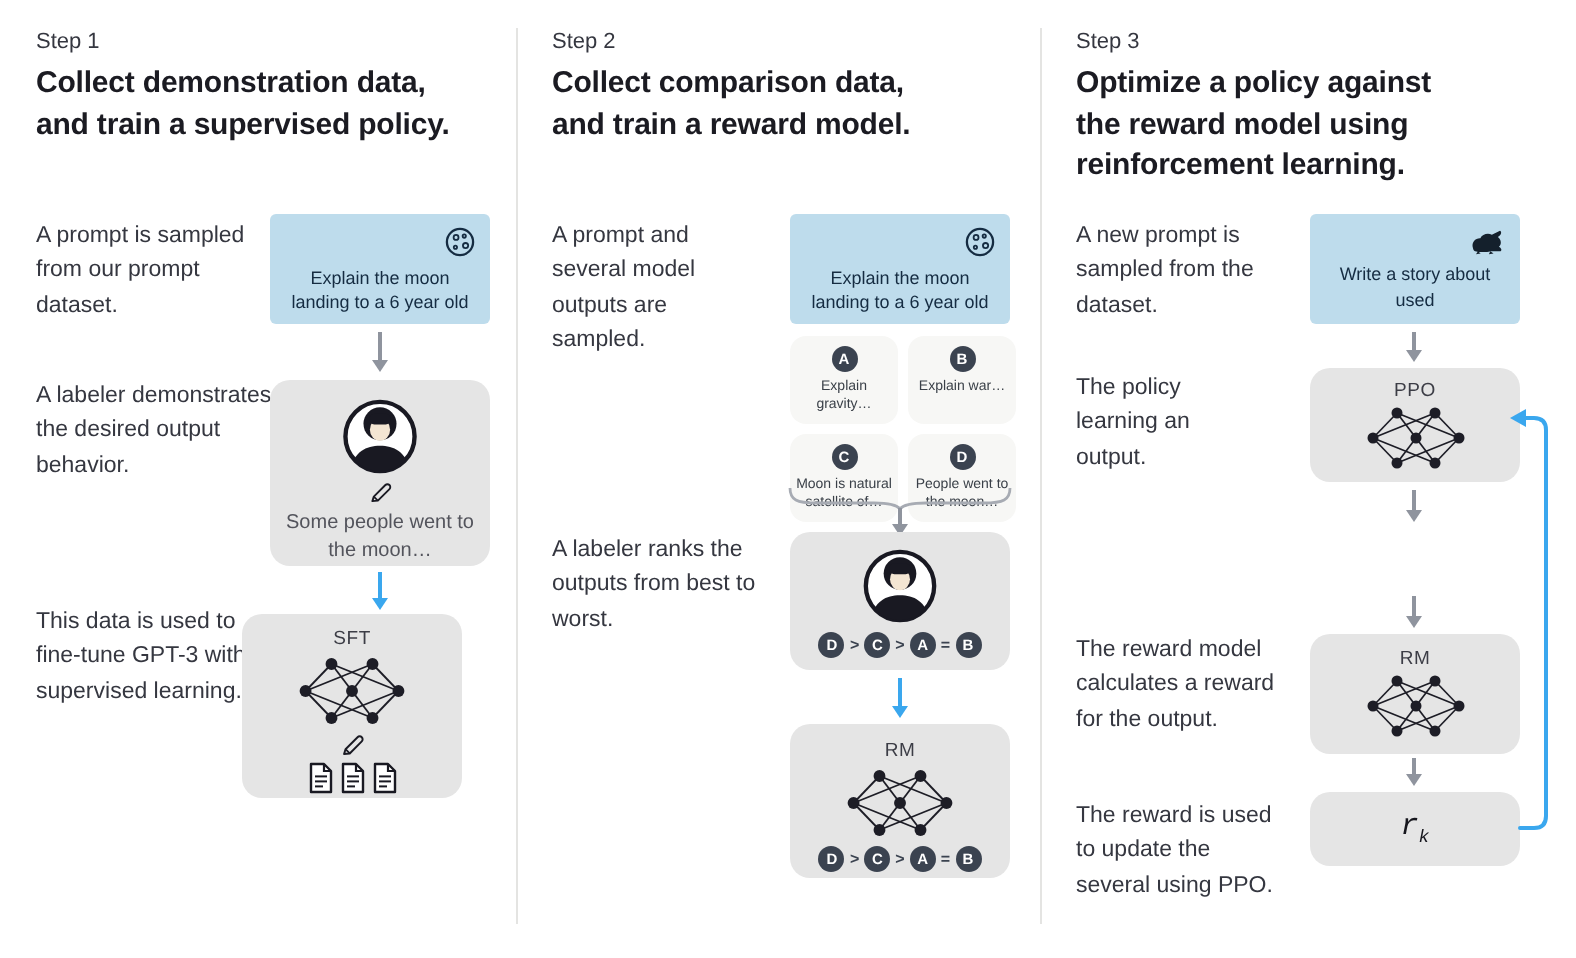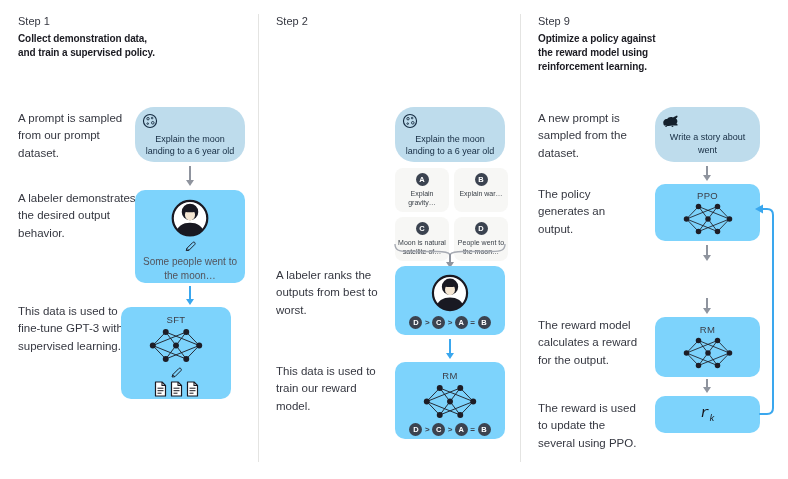--- a/index.html
+++ b/index.html
@@ -1,30 +1,30 @@
 <!DOCTYPE html>
 <html><head>
 <meta charset="utf-8">
 <style>
   html,body { margin:0; padding:0; background:#ffffff; }
   .page { position:relative; width:788px; height:479px; background:#ffffff;
           font-family:"Liberation Sans", sans-serif; overflow:hidden; }
   .divider { position:absolute; top:14px; height:448px; width:1px; background:#e4e4e2; }
 
   .step-label { position:absolute; font-size:11px; color:#353740; }
-  .heading { position:absolute; font-size:10px; font-weight:bold; color:#1b1b22;
+  .heading { position:absolute; font-size:15px; font-weight:bold; color:#1b1b22;
              line-height:1.38; white-space:pre-line; letter-spacing:-0.1px; }
   .cap { position:absolute; font-size:11.5px; color:#353740; line-height:1.5; }
 
-  .bluebox { position:absolute; background:#bedcec; border-radius:19px; box-sizing:border-box;
-             display:flex; flex-direction:column; align-items:flex-start; justify-content:center;
+  .bluebox { position:absolute; background:#bedcec; border-radius:3px; box-sizing:border-box;
+             display:flex; flex-direction:column; align-items:flex-end; justify-content:center;
              gap:3px; padding:4px 6px; }
   .bb-text { font-size:9px; color:#152c42; text-align:center; line-height:1.35; }
 
-  .panel { position:absolute; background:#7dd3fc; border-radius:10px; box-sizing:border-box;
+  .panel { position:absolute; background:#e5e5e5; border-radius:10px; box-sizing:border-box;
            display:flex; flex-direction:column; align-items:center; }
   .panel-label { font-size:9.5px; color:#3c3d46; letter-spacing:0.3px; }
   .box-text { font-size:10px; color:#53545c; text-align:center; line-height:1.4; }
 
   .cards { position:absolute; display:grid; grid-template-columns:1fr 1fr; gap:5px; }
   .card { background:#f7f7f5; border-radius:8px; display:flex; flex-direction:column;
           align-items:center; gap:3px; padding:5px 3px; }
   .card-text { font-size:7px; color:#3a4048; text-align:center; line-height:1.3; }
 
   .badge { width:13px; height:13px; border-radius:50%; background:#3b4350; color:#ffffff;
@@ -169,21 +169,24 @@
       <svg width="13" height="16">
           <use href="#i-doc"></use>
         </svg>
       <svg width="13" height="16">
           <use href="#i-doc"></use>
         </svg>
     </div>
   </div>
 
   <div class="step-label" style="left:276px;top:15px">Step 2</div>
-
+  <div class="heading" style="left:276px;top:32px;width:236px">Collect comparison data,
+and train a reward model.</div>
+
+  <div class="cap" style="left:276px;top:110px;width:100px">A prompt and several model outputs are sampled.</div>
   <div class="bluebox" style="left:395px;top:107px;width:110px;height:55px">
     <svg width="18" height="18">
         <use href="#i-moon"></use>
       </svg>
     <div class="bb-text">Explain the moon landing to a 6 year old</div>
   </div>
 
   <div class="cards" style="left:395px;top:168px;width:110px">
     <div class="card">
       <div class="badge">A</div>
@@ -225,56 +228,55 @@
       <span class="rank-sep">=</span>
       <span class="badge">B</span>
     </div>
   </div>
 
   <div class="arr blue" style="left:445px;top:339px;height:20px">
       <i class="shaft"></i>
       <i class="head"></i>
     </div>
 
-  <div class="cap" style="left:276px;top:363px;width:110px">This data is used to train our reward model.</div>
   <div class="panel" style="left:395px;top:362px;width:110px;height:77px;padding-top:8px;gap:2px">
     <div class="panel-label">RM</div>
     <svg width="54" height="37">
         <use href="#i-net"></use>
       </svg>
     <div class="ranking" style="margin-top:1px">
       <span class="badge">D</span>
       <span class="rank-sep">&gt;</span>
       <span class="badge">C</span>
       <span class="rank-sep">&gt;</span>
       <span class="badge">A</span>
       <span class="rank-sep">=</span>
       <span class="badge">B</span>
     </div>
   </div>
 
-  <div class="step-label" style="left:538px;top:15px">Step 9</div>
+  <div class="step-label" style="left:538px;top:15px">Step 3</div>
   <div class="heading" style="left:538px;top:32px;width:246px">Optimize a policy against
 the reward model using
 reinforcement learning.</div>
 
   <div class="cap" style="left:538px;top:110px;width:106px">A new prompt is sampled from the dataset.</div>
   <div class="bluebox" style="left:655px;top:107px;width:105px;height:55px">
     <svg width="20" height="15">
         <use href="#i-frog"></use>
       </svg>
-    <div class="bb-text">Write a story about went</div>
+    <div class="bb-text">Write a story about used</div>
   </div>
 
   <div class="arr gray" style="left:702px;top:166px;height:15px">
       <i class="shaft"></i>
       <i class="head"></i>
     </div>
 
-  <div class="cap" style="left:538px;top:186px;width:80px">The policy generates an output.</div>
+  <div class="cap" style="left:538px;top:186px;width:80px">The policy learning an output.</div>
   <div class="panel" style="left:655px;top:184px;width:105px;height:57px;padding-top:6px;gap:1px">
     <div class="panel-label">PPO</div>
     <svg width="50" height="34">
         <use href="#i-net"></use>
       </svg>
   </div>
 
   <div class="arr gray" style="left:702px;top:245px;height:16px">
       <i class="shaft"></i>
       <i class="head"></i>

